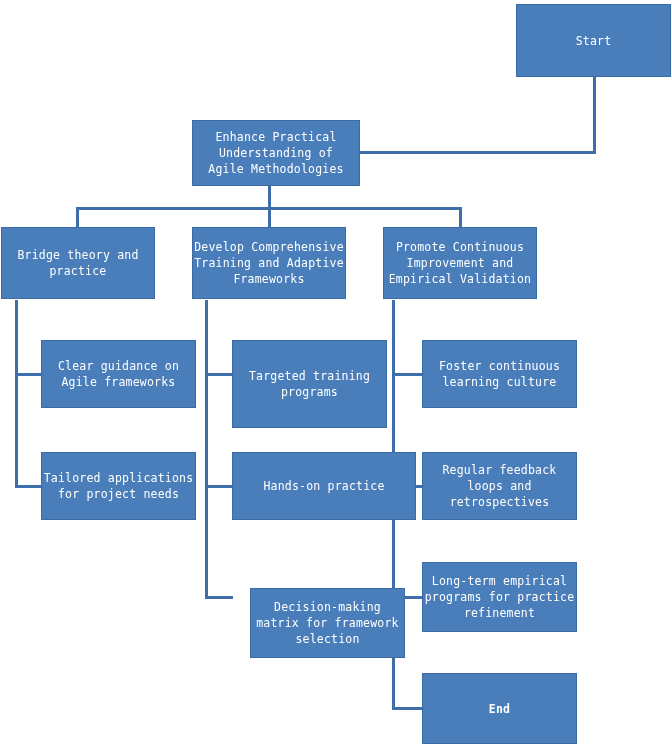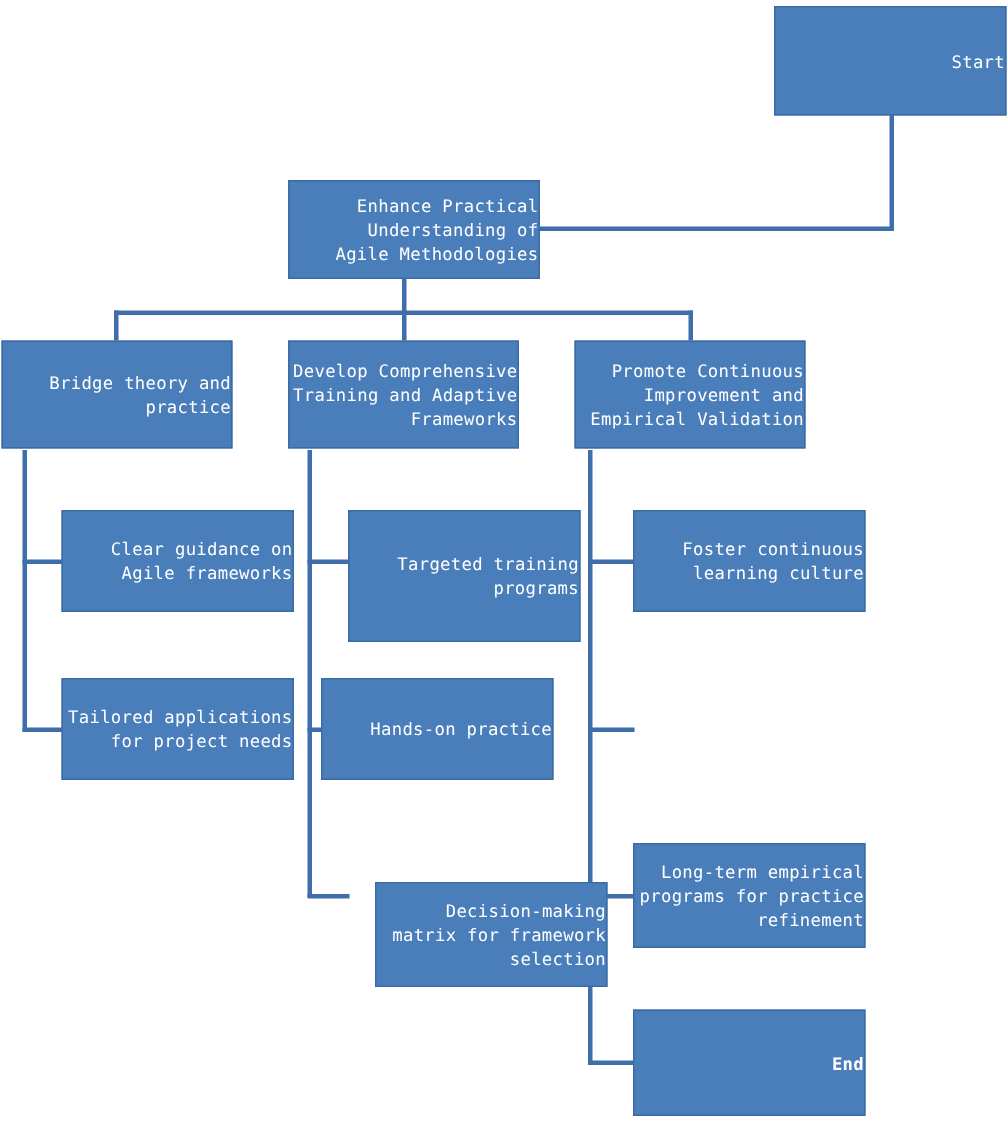--- a/index.html
+++ b/index.html
@@ -28,21 +28,20 @@
     font-size: 11.5px;
     line-height: 16px;
     letter-spacing: 0.2px;
     white-space: pre-line;
     overflow: visible;
   }
   .node .label {
     display: block;
     width: 100%;
     white-space: pre-line;
-    text-align: right;
   }
   .edge {
     position: absolute;
     background: #3f6fab;
   }
   .edge.h { height: 3px; }
   .edge.v { width: 3px; }
 </style>
 </head>
 <body>
@@ -110,35 +109,40 @@
   <div class="node" style="left:41px; top:452px; width:155px; height:68px;">
     <span class="label">Tailored applications
 for project needs</span>
   </div>
 
   <div class="node" style="left:232px; top:340px; width:155px; height:88px;">
     <span class="label">Targeted training
 programs</span>
   </div>
 
-  <div class="node" style="left:214px; top:452px; width:155px; height:68px;">
+  <div class="node" style="left:232px; top:452px; width:184px; height:68px;">
     <span class="label">Hands-on practice</span>
   </div>
 
   <div class="node" style="left:232px; top:588px; width:155px; height:70px;margin-left:18px;">
     <span class="label">Decision-making
 matrix for framework
 selection</span>
   </div>
 
   <div class="node" style="left:422px; top:340px; width:155px; height:68px;">
     <span class="label">Foster continuous
 learning culture</span>
   </div>
 
+  <div class="node" style="left:422px; top:452px; width:155px; height:68px;">
+    <span class="label">Regular feedback
+loops and
+retrospectives</span>
+  </div>
 
   <div class="node" style="left:422px; top:562px; width:155px; height:70px;">
     <span class="label">Long-term empirical
 programs for practice
 refinement</span>
   </div>
 
   <div class="node" style="left:422px; top:673px; width:155px; height:71px;font-weight:bold;">
     <span class="label">End</span>
   </div>

